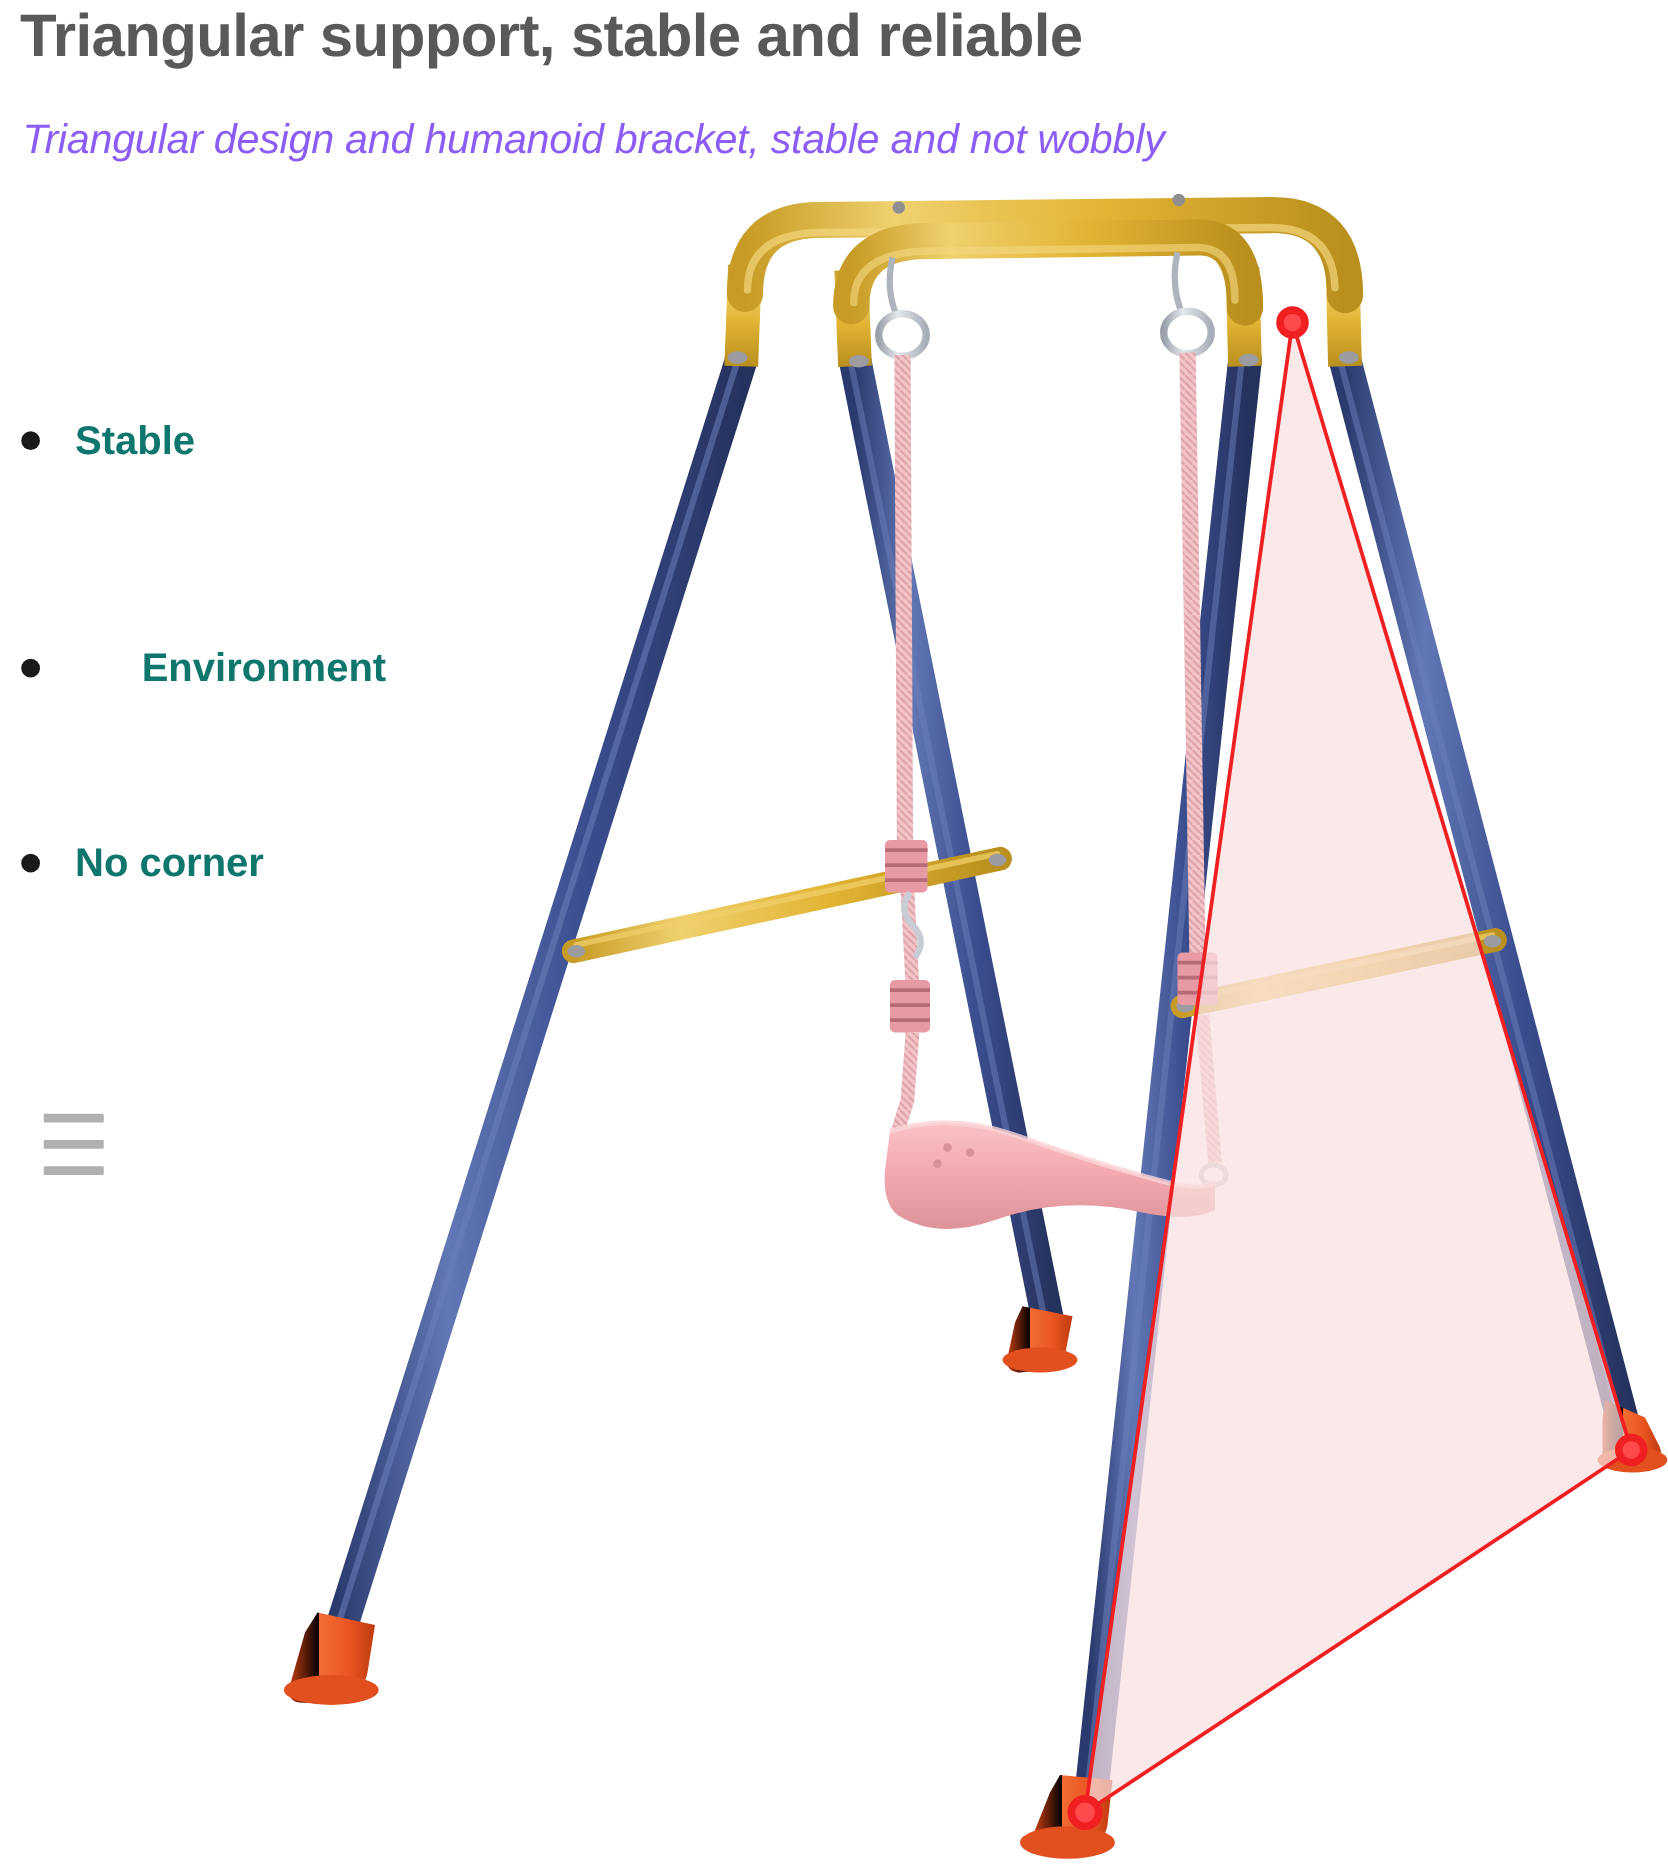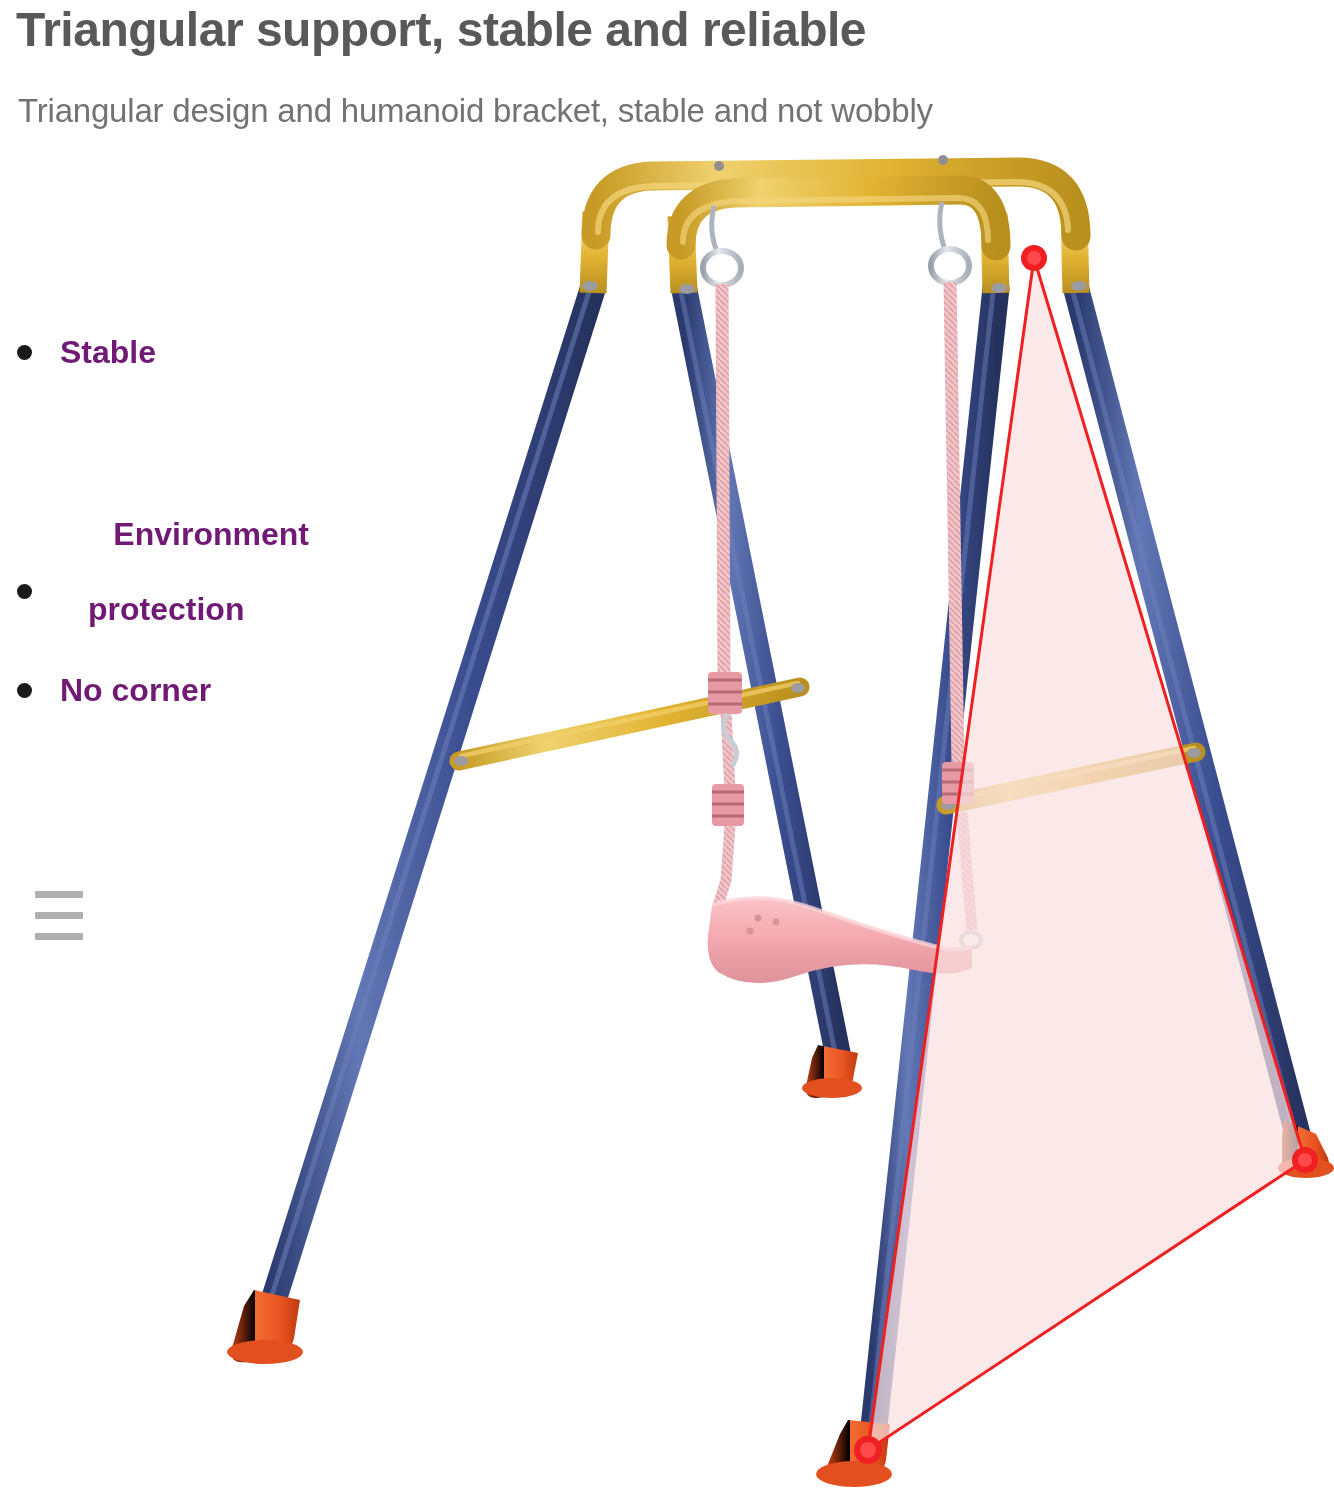--- a/index.html
+++ b/index.html
@@ -31,23 +31,24 @@
     color: #595959;
     letter-spacing: -0.5px;
     white-space: nowrap;
   }
   .subtitle {
     position: absolute;
     left: 18px;
     top: 92px;
     font-size: 33px;
     font-weight: 400;
-    color: #737373;
+    color: #8b5cf6;
     letter-spacing: -0.2px;
     white-space: nowrap;
+    font-style: italic;
   }
 
   
   .features {
     position: absolute;
     left: 0;
     top: 320px;
     width: 420px;
   }
   .feature {
@@ -65,21 +66,21 @@
     height: 15px;
     border-radius: 50%;
     background: #1a1a1a;
     margin-left: 17px;
     margin-right: 28px;
     flex: 0 0 auto;
   }
   .feature-text {
     font-size: 32px;
     font-weight: 700;
-    color: #701a75;
+    color: #0f766e;
     line-height: 1.18;
     white-space: pre;
   }
   .feature-text .line2 {
     display: block;
     padding-left: 28px;
   }
 
   
   .lines-glyph {
@@ -120,21 +121,20 @@
 
   <div class="feature feature-1">
     <span class="bullet-dot"></span>
     <span class="feature-text">Stable</span>
   </div>
 
   <div class="feature feature-2">
     <span class="bullet-dot"></span>
     <span class="feature-text">
       <span>Environment</span>
-      <span class="line2">protection</span>
     </span>
   </div>
 
   <div class="feature feature-3">
     <span class="bullet-dot"></span>
     <span class="feature-text">No corner</span>
   </div>
 
 </div>
 

